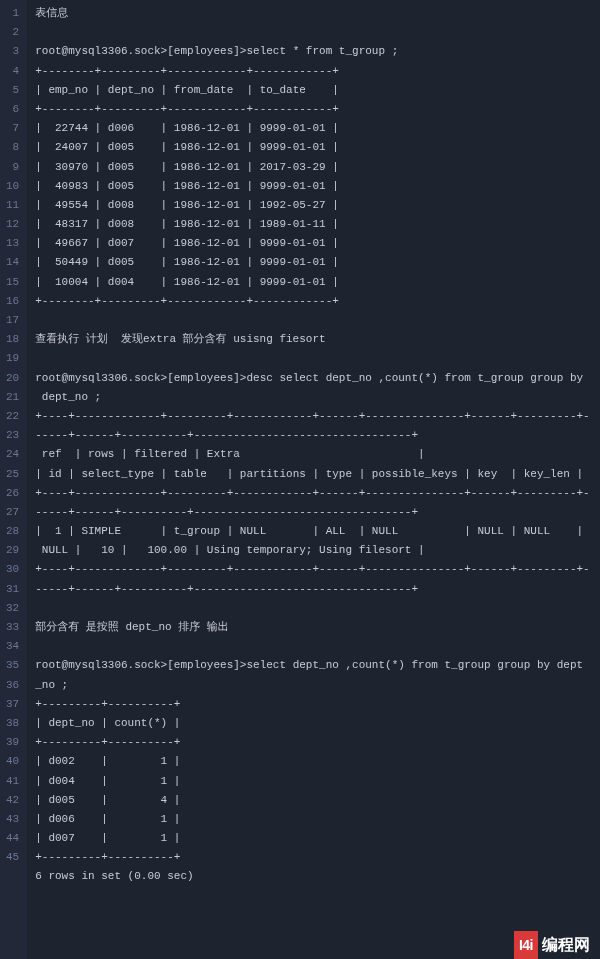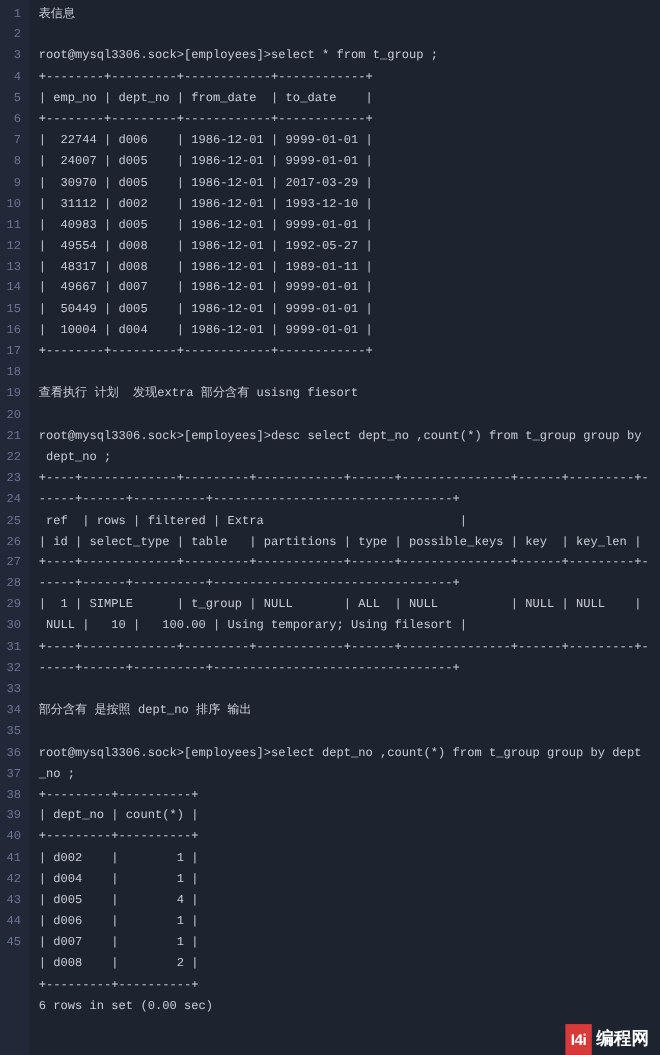--- a/index.html
+++ b/index.html
@@ -125,21 +125,20 @@
   <div class="code" id="code">
       <div class="line">表信息</div>
       <div class="line"></div>
       <div class="line">root@mysql3306.sock&gt;[employees]&gt;select * from t_group ;</div>
       <div class="line">+--------+---------+------------+------------+</div>
       <div class="line">| emp_no | dept_no | from_date  | to_date    |</div>
       <div class="line">+--------+---------+------------+------------+</div>
       <div class="line">|  22744 | d006    | 1986-12-01 | 9999-01-01 |</div>
       <div class="line">|  24007 | d005    | 1986-12-01 | 9999-01-01 |</div>
       <div class="line">|  30970 | d005    | 1986-12-01 | 2017-03-29 |</div>
-      <div class="line">|  31112 | d002    | 1986-12-01 | 1993-12-10 |</div>
       <div class="line">|  40983 | d005    | 1986-12-01 | 9999-01-01 |</div>
       <div class="line">|  49554 | d008    | 1986-12-01 | 1992-05-27 |</div>
       <div class="line">|  48317 | d008    | 1986-12-01 | 1989-01-11 |</div>
       <div class="line">|  49667 | d007    | 1986-12-01 | 9999-01-01 |</div>
       <div class="line">|  50449 | d005    | 1986-12-01 | 9999-01-01 |</div>
       <div class="line">|  10004 | d004    | 1986-12-01 | 9999-01-01 |</div>
       <div class="line">+--------+---------+------------+------------+</div>
       <div class="line"></div>
       <div class="line">查看执行 计划  发现extra 部分含有 usisng fiesort</div>
       <div class="line"></div>
@@ -161,21 +160,20 @@
       <div class="line">root@mysql3306.sock&gt;[employees]&gt;select dept_no ,count(*) from t_group group by dept</div>
       <div class="line">_no ;</div>
       <div class="line">+---------+----------+</div>
       <div class="line">| dept_no | count(*) |</div>
       <div class="line">+---------+----------+</div>
       <div class="line">| d002    |        1 |</div>
       <div class="line">| d004    |        1 |</div>
       <div class="line">| d005    |        4 |</div>
       <div class="line">| d006    |        1 |</div>
       <div class="line">| d007    |        1 |</div>
-      <div class="line">| d008    |        2 |</div>
       <div class="line">+---------+----------+</div>
       <div class="line">6 rows in set (0.00 sec)</div>
     </div>
 </div>
 
 <div class="logo">
   <span class="logo-badge">I4i</span>
   <span class="logo-text">编程网</span>
 </div>
 

